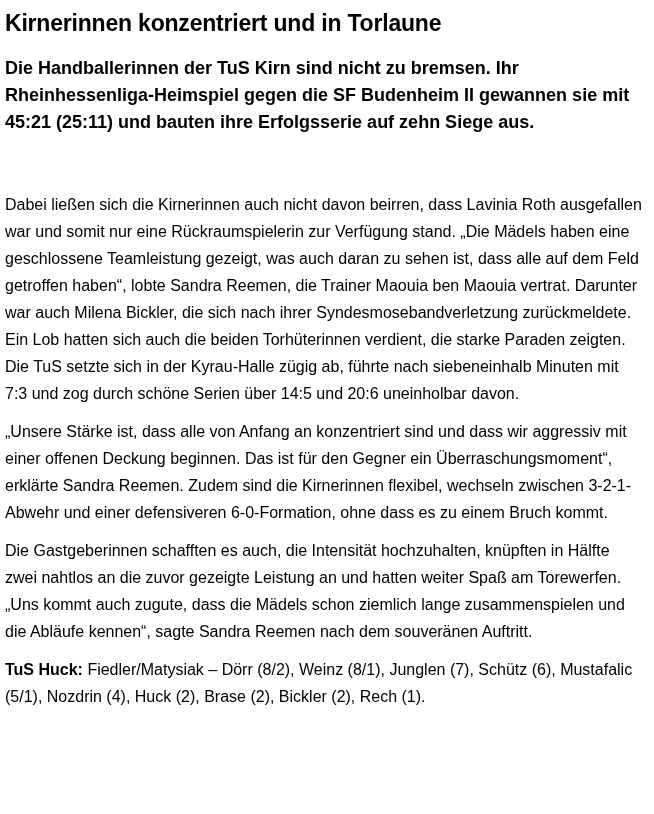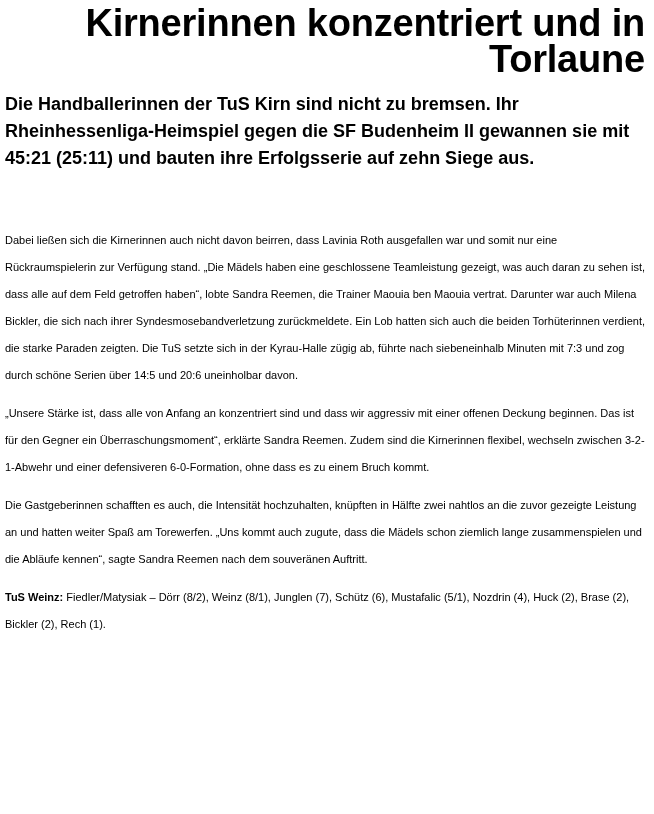--- a/index.html
+++ b/index.html
@@ -14,49 +14,48 @@
       font-family: "Liberation Sans", sans-serif;
       color: #000000;
     }
     .article {
       padding: 0 0 0 5px;
       width: 640px;
     }
     .headline {
       font-family: "Liberation Sans", sans-serif;
       font-weight: bold;
-      font-size: 38px;
+      font-size: 23px;
       line-height: 36px;
       margin: 5px 0 0 0;
       letter-spacing: -0.2px;
-      text-align: right;
     }
     .teaser {
       font-weight: bold;
       font-size: 18px;
       line-height: 27px;
       margin: 14px 0 0 0;
     }
     .body {
       margin-top: 55px;
     }
     .para {
-      font-size: 11px;
+      font-size: 16px;
       line-height: 27px;
       margin: 0 0 11px 0;
     }
     .lineup-label {
       font-weight: bold;
     }
   </style>
 </head>
 <body>
 
 <div class="article">
   <h1 class="headline">Kirnerinnen konzentriert und in Torlaune</h1>
   <p class="teaser">Die Handballerinnen der TuS Kirn sind nicht zu bremsen. Ihr Rheinhessenliga-Heimspiel gegen die SF Budenheim II gewannen sie mit 45:21 (25:11) und bauten ihre Erfolgsserie auf zehn Siege aus.</p>
   <div class="body">
     <p class="para">Dabei ließen sich die Kirnerinnen auch nicht davon beirren, dass Lavinia Roth ausgefallen war und somit nur eine Rückraumspielerin zur Verfügung stand. „Die Mädels haben eine geschlossene Teamleistung gezeigt, was auch daran zu sehen ist, dass alle auf dem Feld getroffen haben“, lobte Sandra Reemen, die Trainer Maouia ben Maouia vertrat. Darunter war auch Milena Bickler, die sich nach ihrer Syndesmosebandverletzung zurückmeldete. Ein Lob hatten sich auch die beiden Torhüterinnen verdient, die starke Paraden zeigten. Die TuS setzte sich in der Kyrau-Halle zügig ab, führte nach siebeneinhalb Minuten mit 7:3 und zog durch schöne Serien über 14:5 und 20:6 uneinholbar davon.</p>
     <p class="para">„Unsere Stärke ist, dass alle von Anfang an konzentriert sind und dass wir aggressiv mit einer offenen Deckung beginnen. Das ist für den Gegner ein Überraschungsmoment“, erklärte Sandra Reemen. Zudem sind die Kirnerinnen flexibel, wechseln zwischen 3-2-1-Abwehr und einer defensiveren 6-0-Formation, ohne dass es zu einem Bruch kommt.</p>
     <p class="para">Die Gastgeberinnen schafften es auch, die Intensität hochzuhalten, knüpften in Hälfte zwei nahtlos an die zuvor gezeigte Leistung an und hatten weiter Spaß am Torewerfen. „Uns kommt auch zugute, dass die Mädels schon ziemlich lange zusammenspielen und die Abläufe kennen“, sagte Sandra Reemen nach dem souveränen Auftritt.</p>
-    <p class="para"><span class="lineup-label">TuS Weinz:</span><span> Fiedler/Matysiak – Dörr (8/2), Weinz (8/1), Junglen (7), Schütz (6), Mustafalic (5/1), Nozdrin (4), Huck (2), Brase (2), Bickler (2), Rech (1).</span></p>
+    <p class="para"><span class="lineup-label">TuS Huck:</span><span> Fiedler/Matysiak – Dörr (8/2), Weinz (8/1), Junglen (7), Schütz (6), Mustafalic (5/1), Nozdrin (4), Huck (2), Brase (2), Bickler (2), Rech (1).</span></p>
   </div>
 </div>
 
 </body></html>

